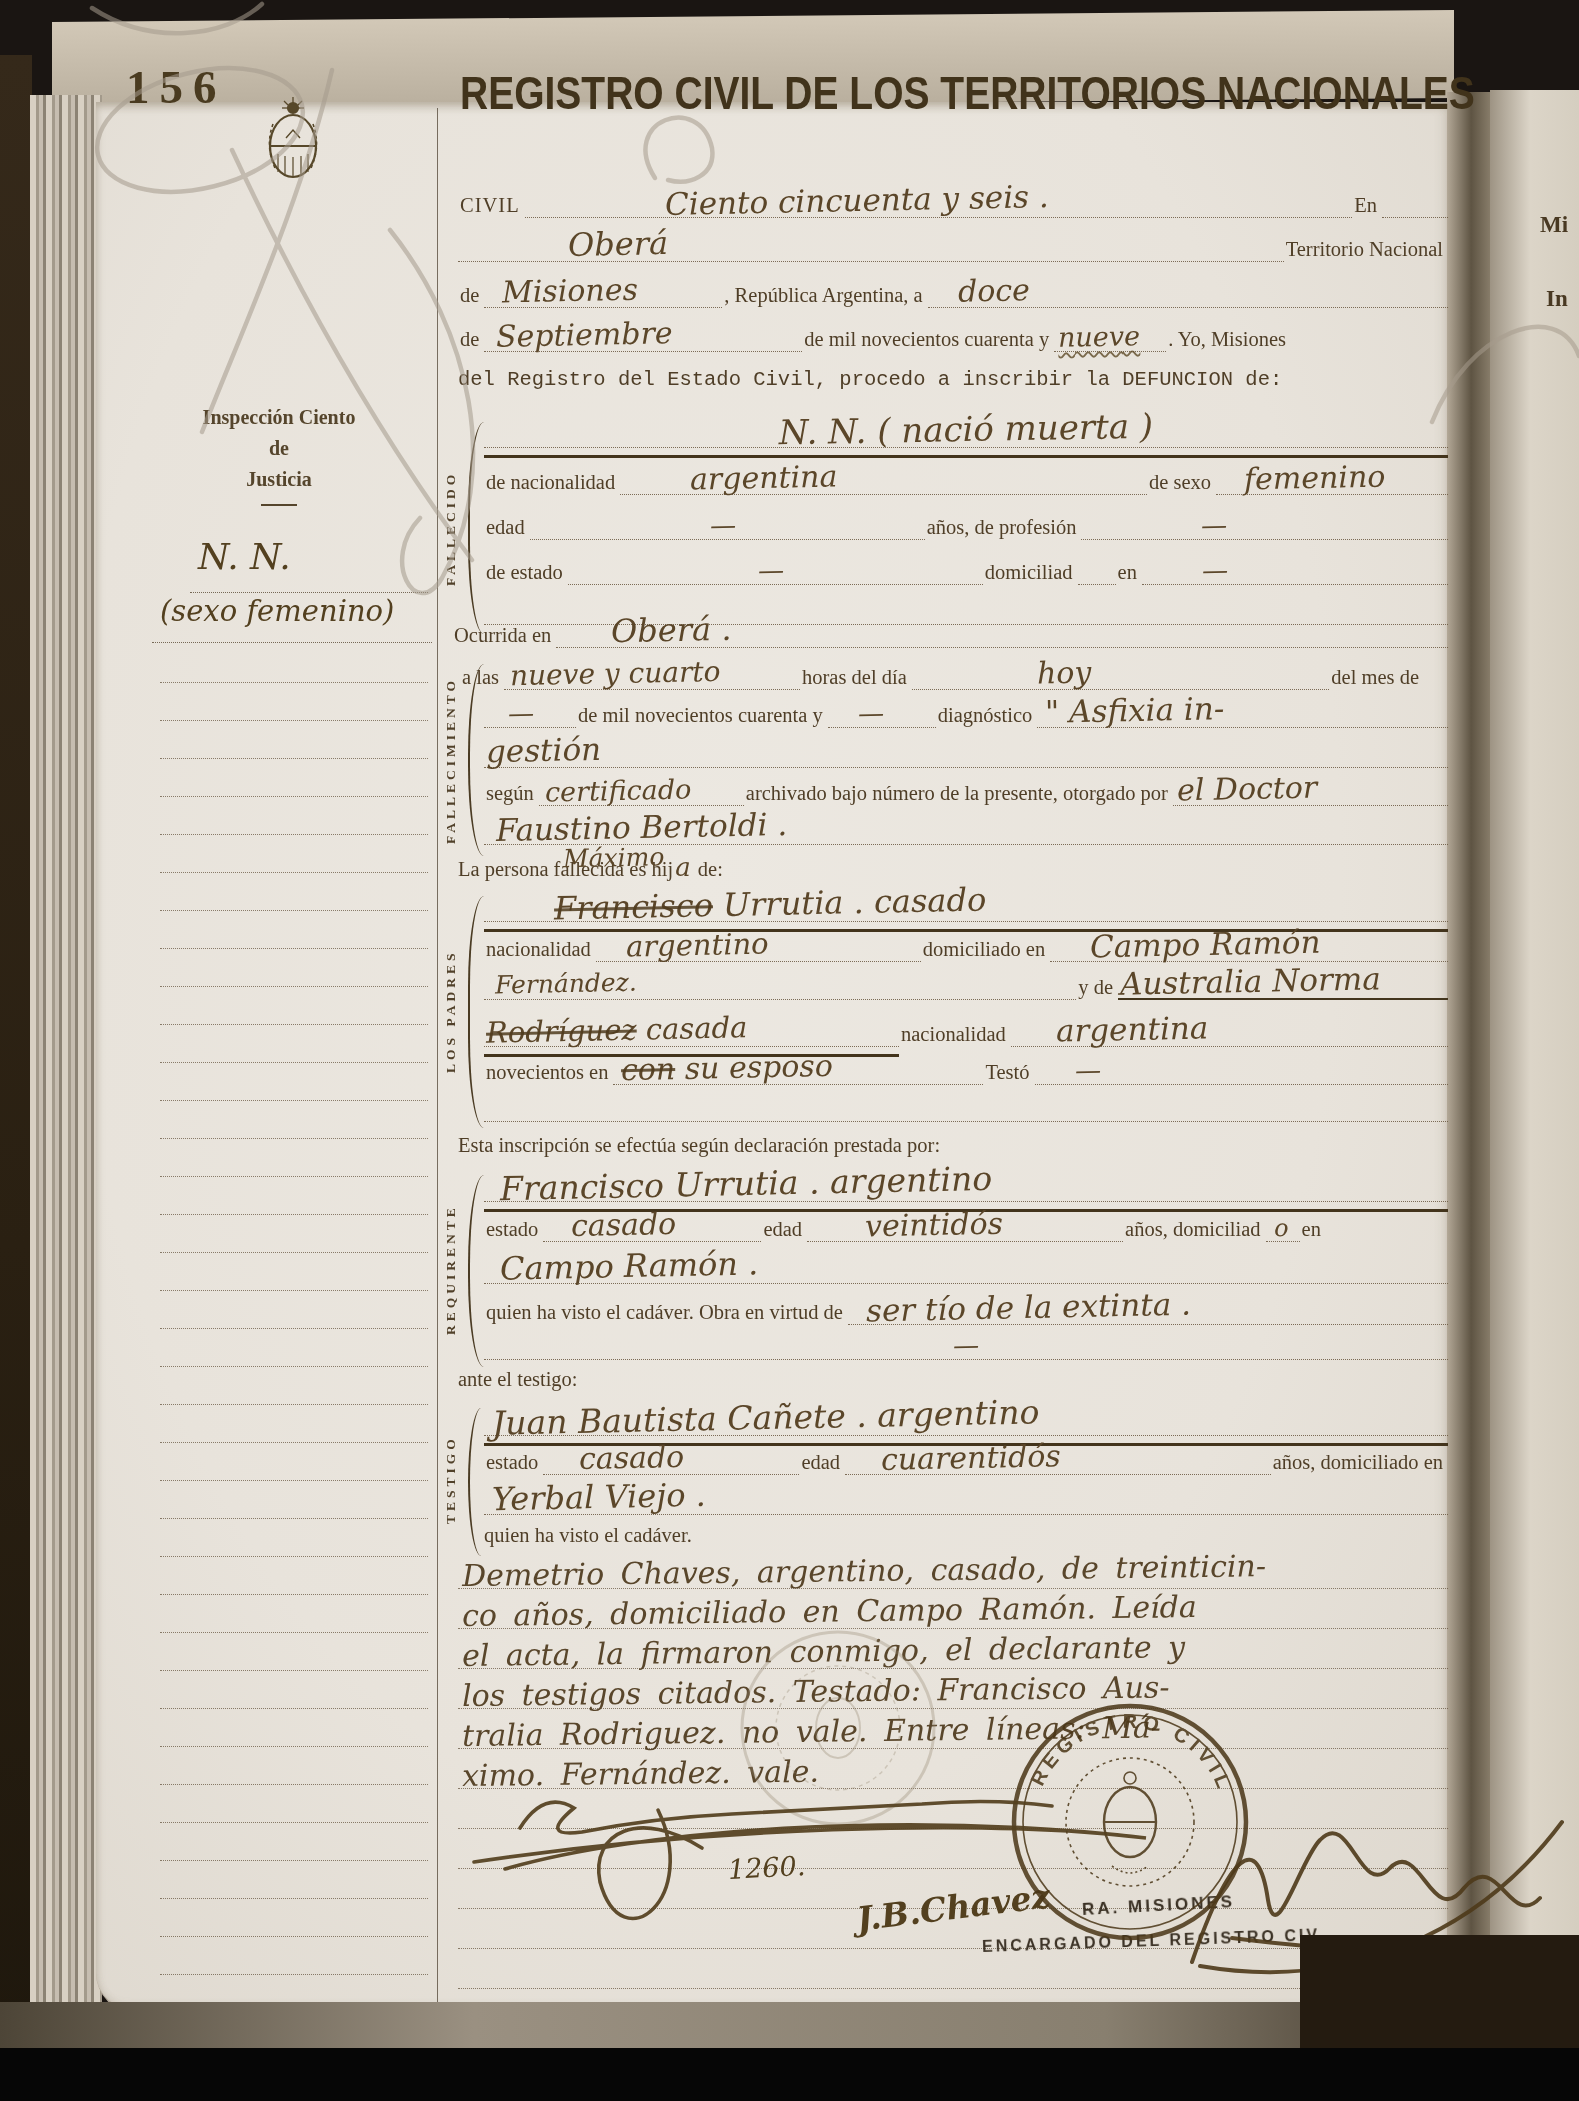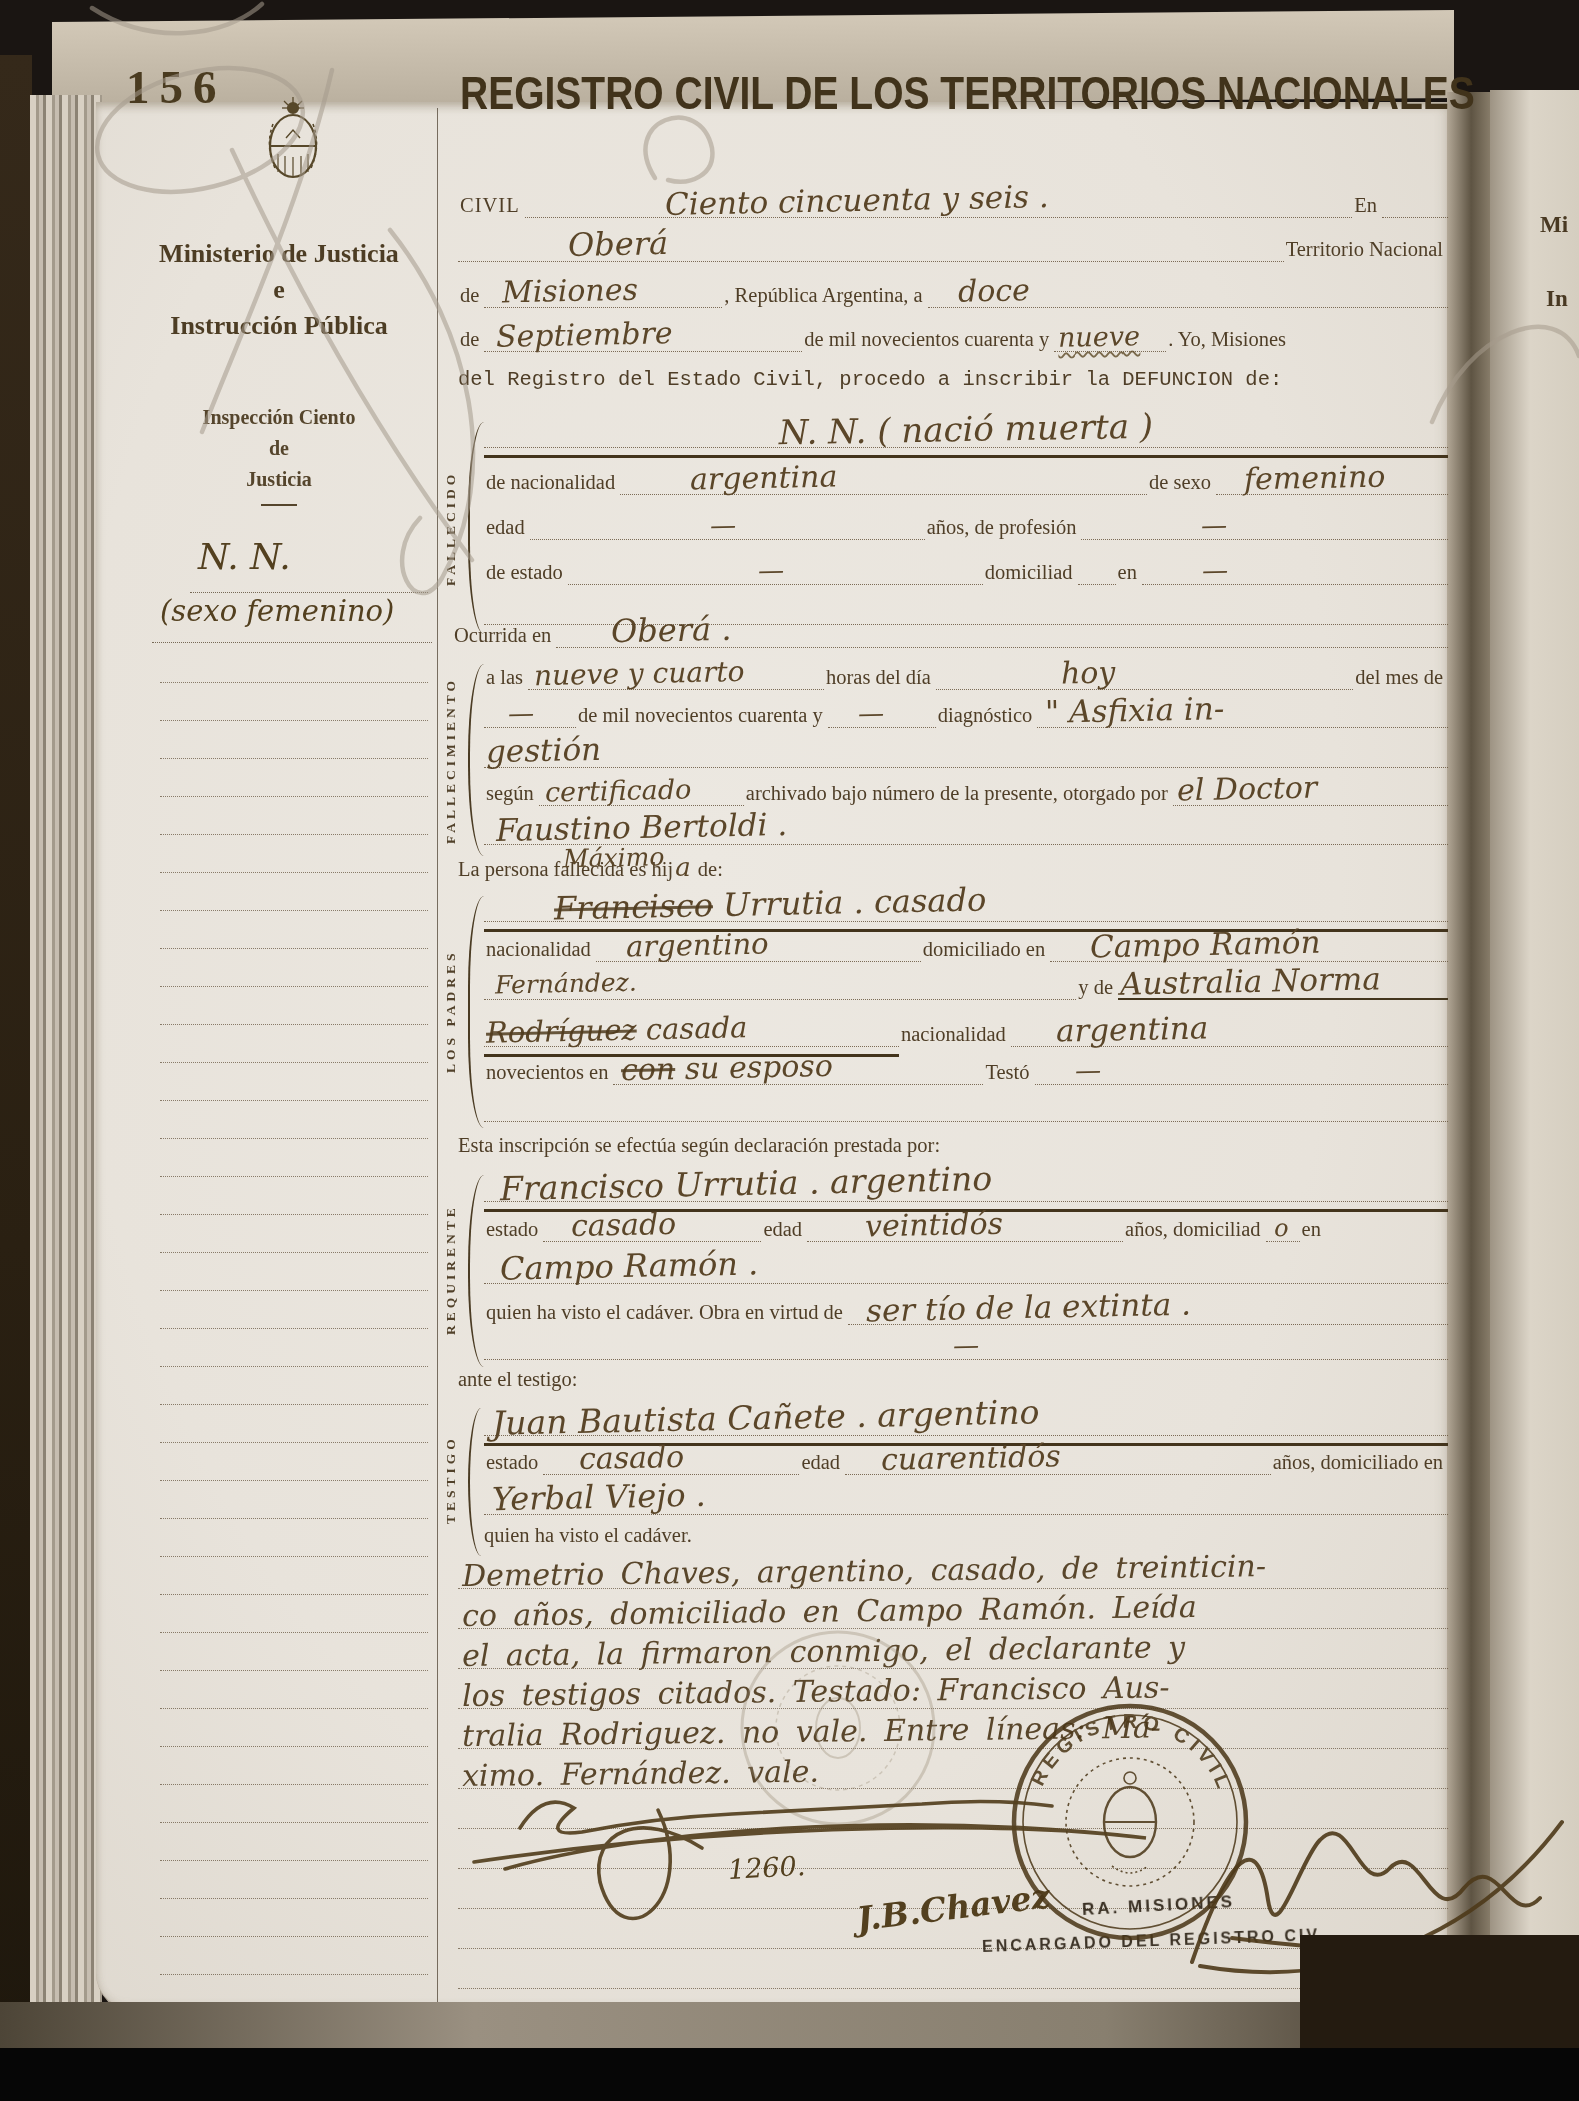--- a/index.html
+++ b/index.html
@@ -97,25 +97,20 @@
           <line x1="46" y1="14" x2="41" y2="14"></line>
       </g>
       <ellipse cx="35" cy="52" rx="23" ry="31"></ellipse>
       <line x1="12" y1="52" x2="58" y2="52"></line>
       <path d="M20,60 v18 M27,62 v20 M35,63 v20 M43,62 v20 M50,60 v18" stroke-width="1.2"></path>
       <path d="M15,30 q-8,22 2,44 M55,30 q8,22 -2,44" stroke-width="1.6" stroke-dasharray="3 3"></path>
       <path d="M28,44 l7,-8 7,8" stroke-width="1.4"></path>
     </g>
   </svg>
 
-  <div class="ministry">
-    <div>Ministerio de Justicia</div>
-    <div>e</div>
-    <div>Instrucción Pública</div>
-  </div>
   <div class="inspection">
     <div>Inspección Ciento</div>
     <div>de</div>
     <div>Justicia</div>
     <div class="insp-dash"></div>
   </div>
   <div class="margin-hw1 hwfree" style="font-size:36px;font-style:italic;">N. N.</div>
   <div class="mdot1"></div>
   <div class="margin-hw2 hwfree" style="font-size:29px;font-style:italic;">(sexo femenino)</div>
   <div class="mdot2"></div>
@@ -247,21 +242,21 @@
 
   <div class="row" style="left:452px;top:614px;width:996px;">
     <span class="p">Ocurrida en</span>
     <span class="d grow">
         <span class="hw" style="left:55px;font-size:32px;">Oberá .</span>
       </span>
   </div>
 
   <div class="vlabel" style="left:442px;top:672px;height:176px;">FALLECIMIENTO</div>
   <div class="brk" style="left:468px;top:664px;height:192px;"></div>
-  <div class="row" style="left:484px;top:656px;width:964px;align-items:flex-end;">
+  <div class="row" style="left:460px;top:656px;width:964px;align-items:flex-end;">
     <span class="p">a las</span>
     <span class="d" style="width:296px;">
         <span class="hw" style="left:6px;font-size:28px;">nueve y cuarto</span>
       </span>
     <span class="p">horas del día</span>
     <span class="d grow">
         <span class="hw" style="left:125px;">hoy</span>
       </span>
     <span class="p">del mes de</span>
   </div>

